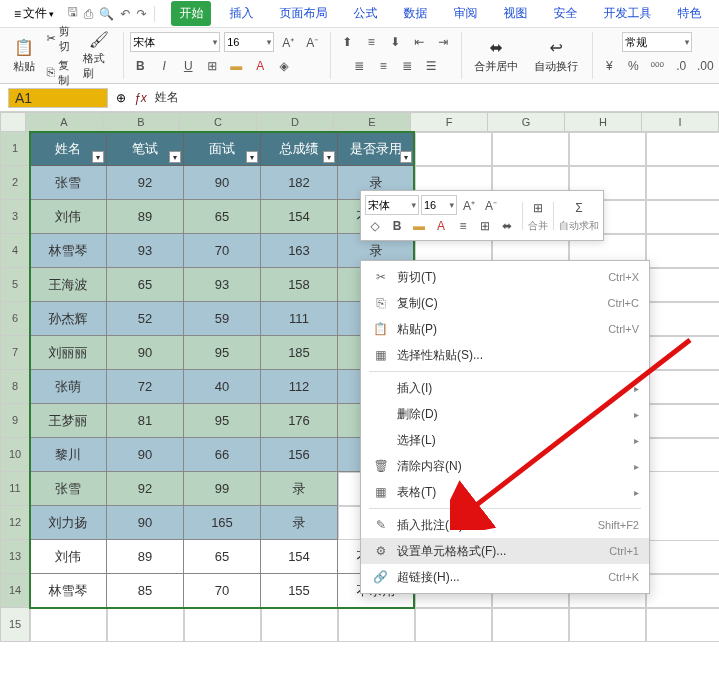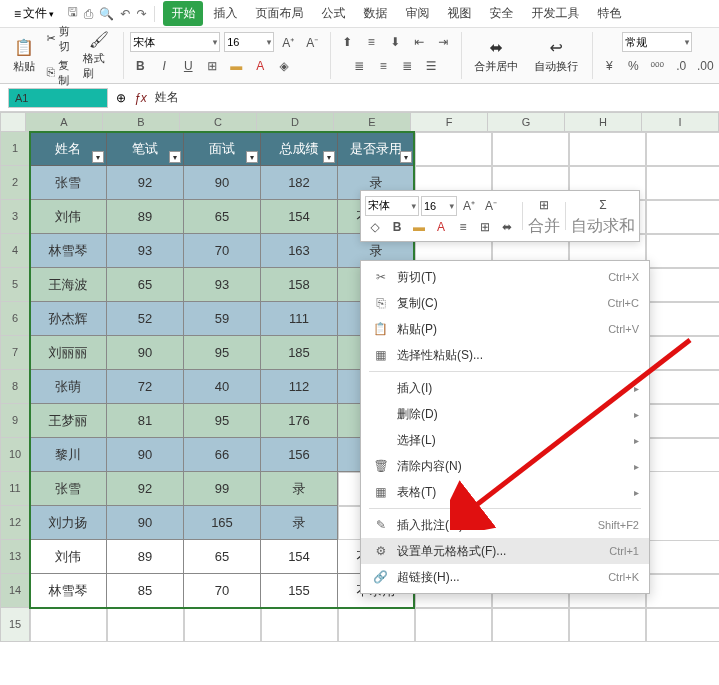--- a/index.html
+++ b/index.html
@@ -4,41 +4,41 @@
 <style>
 * { box-sizing: border-box; margin: 0; padding: 0; }
 body { font-family: "Microsoft YaHei", Arial, sans-serif; font-size: 12px; background: #fff; overflow: hidden; width: 719px; height: 685px; position: relative; }
 
 
 .menubar { display: flex; align-items: center; height: 28px; padding: 0 8px; gap: 4px; border-bottom: 1px solid #e0e0e0; }
 .menubar .file-menu { display: flex; align-items: center; gap: 2px; padding: 2px 6px; }
 .menubar .qat { display: flex; align-items: center; gap: 6px; margin-left: 4px; }
 .menubar .qat span { color: #666; }
 .menubar .sep { width: 1px; height: 16px; background: #ddd; margin: 0 4px; }
-.menubar .tabs { display: flex; gap: 2px; }
-.menubar .tab { padding: 4px 8px; color: #404040; cursor: pointer; }
+.menubar .tabs { display: flex; gap: 10px; margin-left: 8px; }
+.menubar .tab { padding: 4px 8px; color: #1d4ed8; cursor: pointer; }
 .menubar .tab.active { background: #2ea34a; color: #fff; border-radius: 3px; }
 
 
 .ribbon { display: flex; align-items: stretch; height: 56px; border-bottom: 1px solid #d0d0d0; padding: 4px 8px; gap: 6px; background: #fafafa; }
 .group { display: flex; align-items: center; gap: 4px; border-right: 1px solid #e0e0e0; padding-right: 8px; }
 .group:last-child { border-right: none; }
 .big-btn { display: flex; flex-direction: column; align-items: center; width: 36px; font-size: 11px; color: #333; }
 .big-btn .ico { font-size: 16px; margin-bottom: 2px; }
 .small-btns { display: flex; flex-direction: column; gap: 2px; }
 .small-btn { display: flex; align-items: center; gap: 3px; font-size: 11px; color: #333; padding: 1px 2px; }
 .combo { display: flex; align-items: center; border: 1px solid #ccc; background: #fff; height: 20px; padding: 0 2px; font-size: 11px; }
 .combo .caret { margin-left: auto; color: #666; font-size: 9px; }
 .btn-row { display: flex; gap: 4px; }
 .icon-btn { width: 20px; height: 20px; display: flex; align-items: center; justify-content: center; color: #555; }
 .icon-btn.bold { font-weight: bold; }
 
 
 .formulabar { display: flex; align-items: center; height: 28px; border-bottom: 1px solid #d0d0d0; padding: 2px 8px; gap: 8px; }
-.namebox { border: 1px solid #ccc; width: 100px; height: 20px; display: flex; align-items: center; padding: 0 6px; font-size: 11px; color: #333; background: #14b8a6; }
+.namebox { border: 1px solid #ccc; width: 100px; height: 20px; display: flex; align-items: center; padding: 0 6px; font-size: 14px; color: #333; background: #eab308; }
 .fx { color: #7f1d1d; font-style: italic; }
 .formula-val { color: #333; }
 
 
 .grid-wrap { position: relative; }
 .colhdr { display: flex; height: 20px; }
 .corner { width: 30px; background: #e8f0e8; border: 1px solid #ccc; }
 .ch { flex: none; width: 77px; background: #e8f0e8; border: 1px solid #ccc; border-left: none; text-align: center; font-size: 11px; color: #555; line-height: 18px; }
 .ch.sel { background: #c5d9c5; }
 .grid { display: flex; }
@@ -58,21 +58,21 @@
 
 .marquee { position: absolute; border: 2px solid #2e7d32; pointer-events: none; }
 
 
 .mini-tb { position: absolute; background: #fff; border: 1px solid #bbb; box-shadow: 0 2px 8px rgba(0,0,0,0.15); padding: 4px; display: flex; align-items: center; gap: 2px; }
 .mini-tb .combo { width: 54px; }
 .mini-tb .combo.sz { width: 36px; }
 .mini-tb .mgrp { display: flex; gap: 2px; align-items: center; }
 .mini-tb .vsep { width: 1px; height: 28px; background: #ddd; margin: 0 3px; }
 .mini-tb .stack { display: flex; flex-direction: column; gap: 1px; }
-.mini-tb .lab { font-size: 16px; color: #888; }
+.mini-tb .lab { font-size: 10px; color: #888; }
 
 
 .ctxmenu { position: absolute; width: 290px; background: #fff; border: 1px solid #bbb; box-shadow: 0 4px 12px rgba(0,0,0,0.2); padding: 3px 0; }
 .ctxmenu .item { display: flex; align-items: center; height: 26px; padding: 0 10px; font-size: 12px; color: #333; cursor: pointer; }
 .ctxmenu .item:hover, .ctxmenu .item.hl { background: #e8e8e8; }
 .ctxmenu .item .ico { width: 20px; text-align: center; color: #666; margin-right: 6px; font-size: 12px; }
 .ctxmenu .item .kb { margin-left: auto; color: #888; font-size: 11px; }
 .ctxmenu .msep { height: 1px; background: #ddd; margin: 3px 8px; }
 .ctxmenu .arrow-r { margin-left: auto; color: #888; font-size: 10px; }
 

